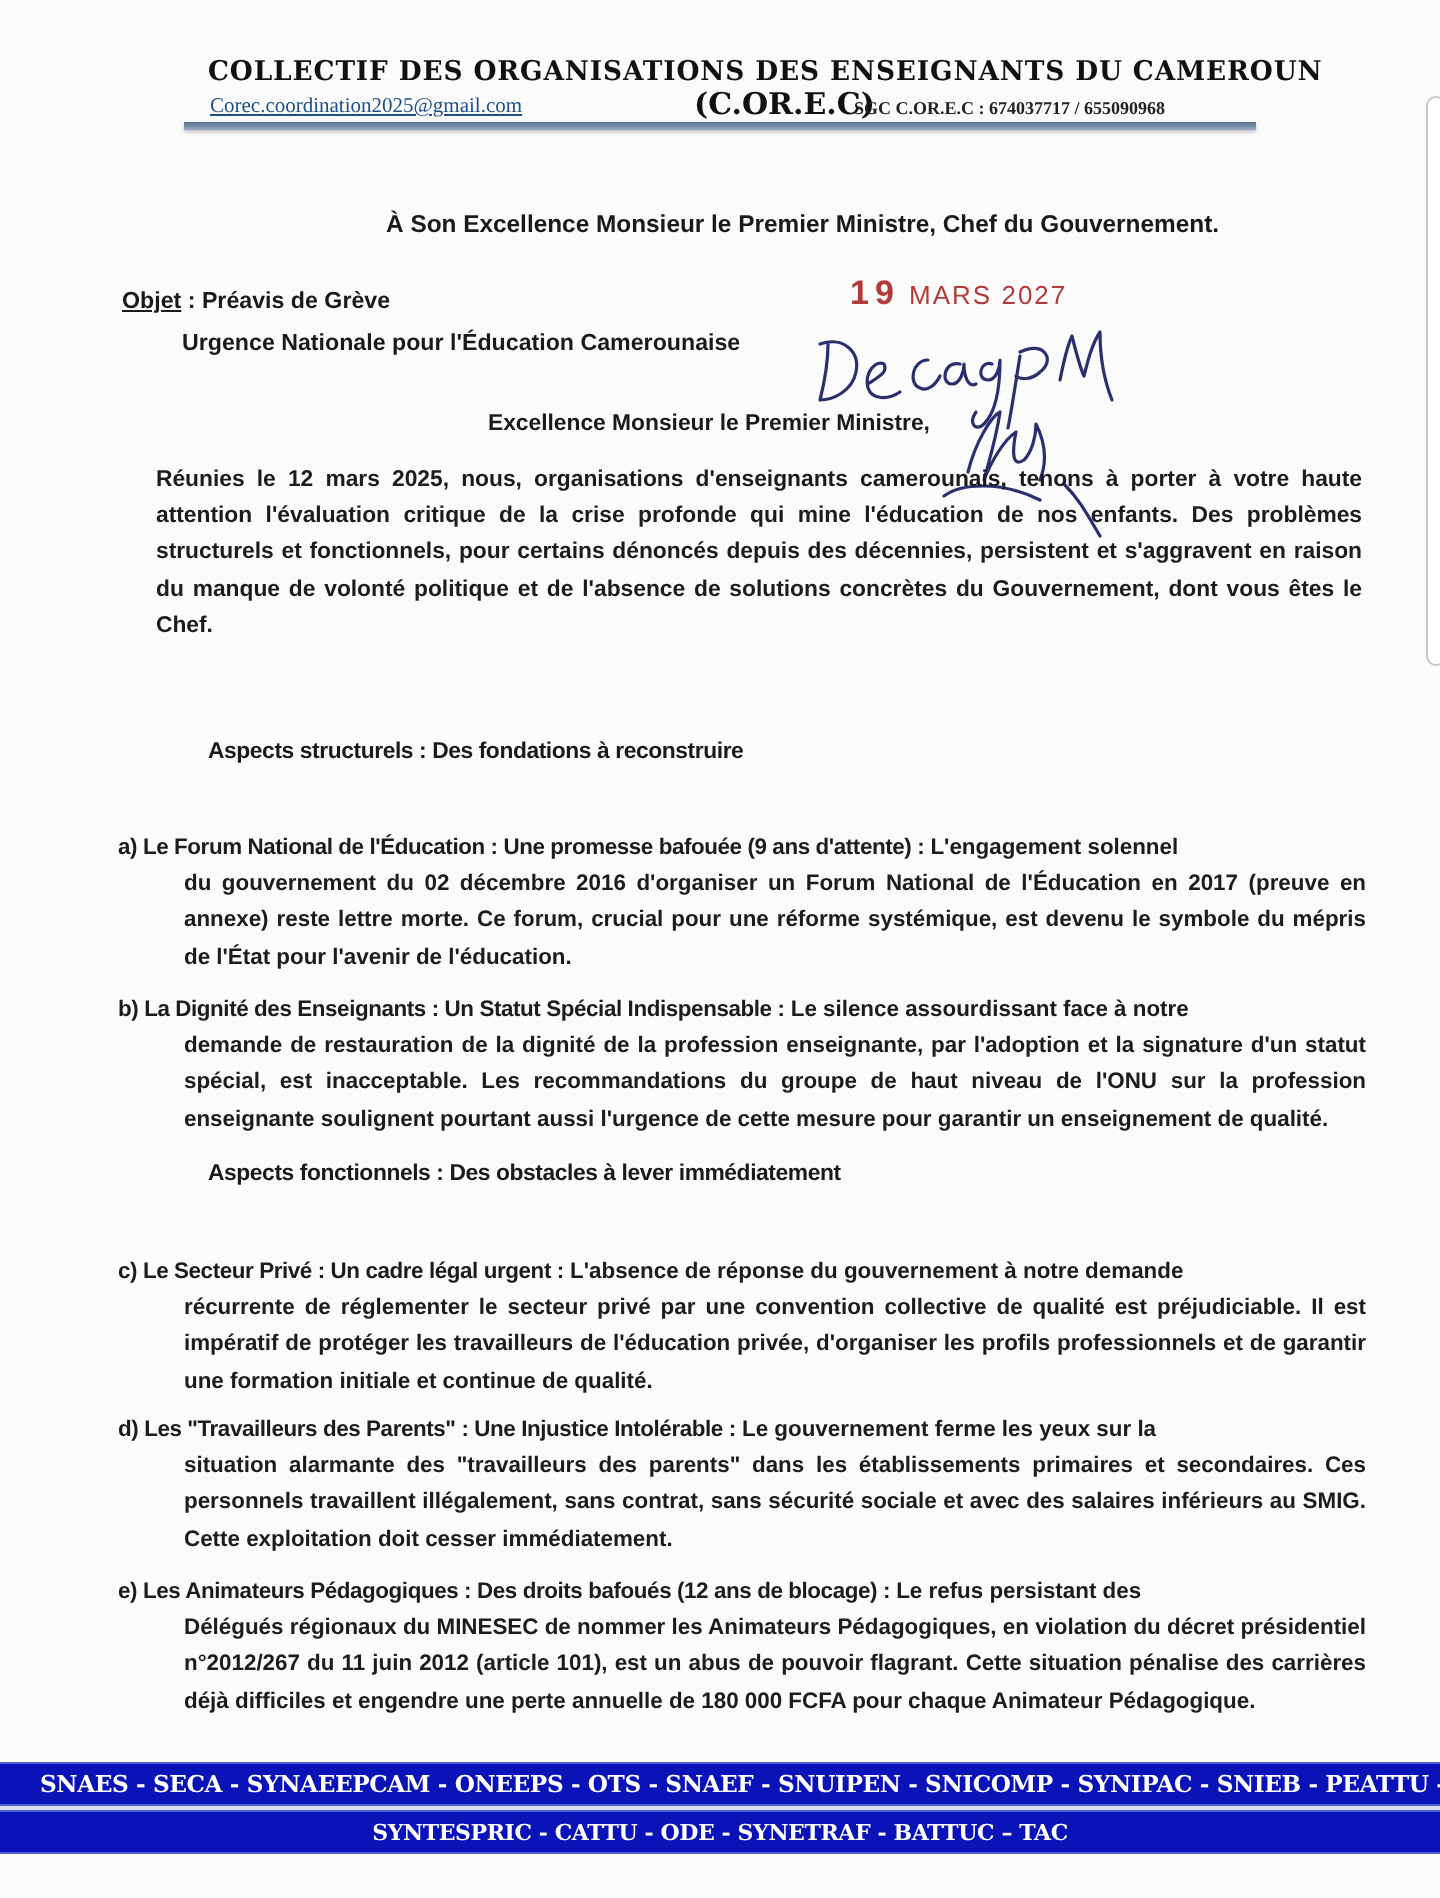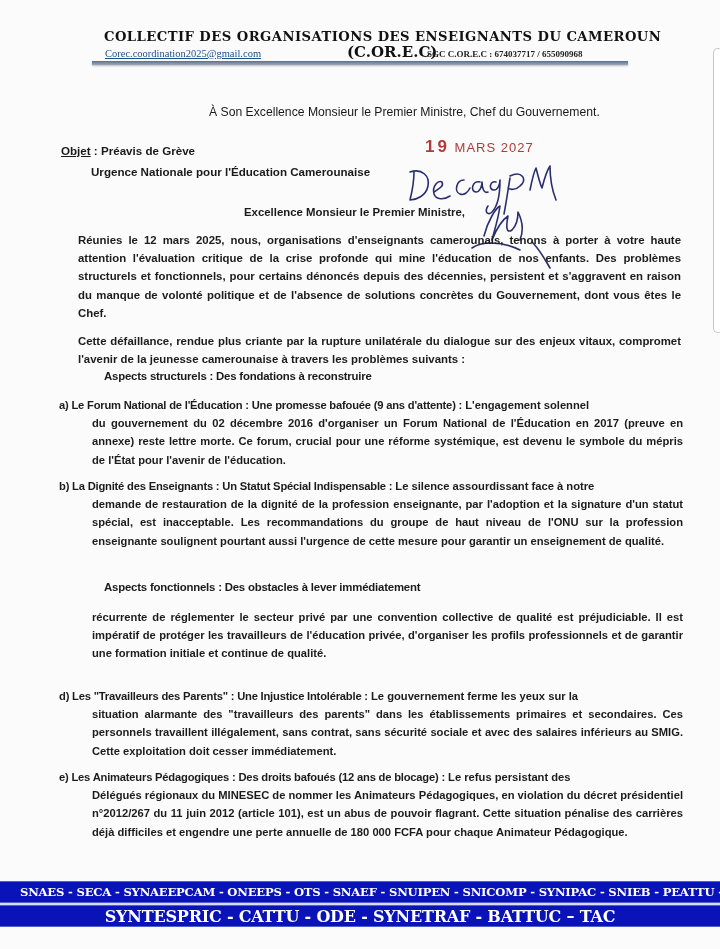--- a/index.html
+++ b/index.html
@@ -40,21 +40,21 @@
       font-family: "Liberation Serif", serif; font-size: 9px; font-weight: bold;
       color: #222; white-space: nowrap; padding-left: 24px;
     }
     .lh-rule {
       position: absolute; left: 92px; top: 61px; width: 536px; height: 4px;
       background: linear-gradient(#5a6f8a, #9aaac0);
       box-shadow: 0 1px 2px rgba(0,0,0,0.25);
     }
     .addressee {
       position: absolute; left: 193px; top: 105px;
-      font-size: 12.2px; font-weight: normal; white-space: nowrap; margin-left: 16px;
+      font-size: 12.2px; font-weight: bold; white-space: nowrap;
     }
     .objet-line {
       position: absolute; left: 61px; top: 144px; font-size: 11.6px; font-weight: bold;
       white-space: nowrap;
     }
     .objet-label { text-decoration: underline; }
     .objet-sub {
       position: absolute; left: 61px; top: 165px; font-size: 11.6px; font-weight: bold;
       white-space: nowrap;
       padding-left: 30px;
@@ -82,41 +82,41 @@
     .p1 { left: 78px; top: 217px; width: 603px; }
     .p2 { left: 78px; top: 318px; width: 603px; }
     .section-head {
       position: absolute; font-size: 11.4px; font-weight: bold; white-space: nowrap;
       letter-spacing: -0.2px;
       text-align: center;
     }
     .sh1 { left: 104px; top: 370px; }
     .sh2 { left: 104px; top: 581px; }
 
-    .item { position: absolute; left: 59px; width: 624px; font-size: 11.2px; line-height: 18.2px; font-weight: bold; color: #1c1c1c; }
+    .item { position: absolute; left: 59px; width: 624px; font-size: 11.2px; line-height: 18.2px; font-weight: bold; color: #1c1c1c; margin-top: 19px; }
     .item .first { display: block; white-space: nowrap; }
     .item .lead { letter-spacing: -0.2px; }
     .item .rest {
       display: block; margin-left: 33px; text-align: justify;
     }
     .ia { top: 396px; }
     .ib { top: 477px; }
     .ic { top: 608px; }
     .id { top: 687px; }
     .ie { top: 768px; }
 
     
     .band {
       position: absolute; left: 0; width: 720px; background: #0a13b8;
       color: #ffffff; font-family: "DejaVu Serif", serif; font-weight: 900;
       font-size: 12px; white-space: nowrap; text-align: center;
       border-top: 1px solid #5060d0; border-bottom: 1px solid #5060d0;
     }
     .band1 { top: 881px; height: 22px; line-height: 21px; text-align: left; padding-left: 20px; font-size: 11.6px; letter-spacing: -0.2px; }
-    .band2 { top: 905px; height: 22px; line-height: 21px; font-size: 16px; letter-spacing: -0.2px; }
+    .band2 { top: 905px; height: 22px; line-height: 21px; font-size: 11px; letter-spacing: -0.2px; }
     .band-gap { position: absolute; left: 0; top: 903px; width: 720px; height: 2px; background: #d8dcf0; }
   </style>
 </head>
 <body>
 
 <div class="page">
 
   <div class="edge-bar"></div>
 
   <div class="lh-title">COLLECTIF DES ORGANISATIONS DES ENSEIGNANTS DU CAMEROUN</div>
@@ -152,37 +152,37 @@
 
       <path d="M84 86 C88 70 96 58 100 56 C98 70 94 82 92 90 C96 80 102 70 108 66 C106 76 106 84 112 80 C116 76 118 68 118 62 C122 70 124 80 120 90"></path>
       <path d="M72 98 C80 92 100 90 120 100"></path>
       <path d="M132 92 C140 100 144 108 150 118"></path>
     </g>
   </svg>
 
   <div class="salutation">Excellence Monsieur le Premier Ministre,</div>
 
   <p class="para p1" style="text-indent:0; padding-top:0;">Réunies le 12 mars 2025, nous, organisations d'enseignants camerounais, tenons à porter à votre haute attention l'évaluation critique de la crise profonde qui mine l'éducation de nos enfants. Des problèmes structurels et fonctionnels, pour certains dénoncés depuis des décennies, persistent et s'aggravent en raison du manque de volonté politique et de l'absence de solutions concrètes du Gouvernement, dont vous êtes le Chef.</p>
-  <p class="para p2">Cette défaillance, rendue plus criante par la rupture unilatérale du dialogue sur des enjeux vitaux, compromet l'avenir de la jeunesse camerounaise à travers les problèmes suivants :</p>
 
   <div class="section-head sh1">Aspects structurels : Des fondations à reconstruire</div>
 
   <div class="item ia">
     <span class="first"><span class="lead">a) Le Forum National de l'Éducation : Une promesse bafouée (9 ans d'attente) :</span><span style="font-weight:normal;font-weight:bold;"> L'engagement solennel</span></span>
     <span class="rest">du gouvernement du 02 décembre 2016 d'organiser un Forum National de l'Éducation en 2017 (preuve en annexe) reste lettre morte. Ce forum, crucial pour une réforme systémique, est devenu le symbole du mépris de l'État pour l'avenir de l'éducation.</span>
   </div>
 
   <div class="item ib">
     <span class="first"><span class="lead">b) La Dignité des Enseignants : Un Statut Spécial Indispensable :</span><span> Le silence assourdissant face à notre</span></span>
     <span class="rest">demande de restauration de la dignité de la profession enseignante, par l'adoption et la signature d'un statut spécial, est inacceptable. Les recommandations du groupe de haut niveau de l'ONU sur la profession enseignante soulignent pourtant aussi l'urgence de cette mesure pour garantir un enseignement de qualité.</span>
   </div>
 
   <div class="section-head sh2">Aspects fonctionnels : Des obstacles à lever immédiatement</div>
 
   <div class="item ic">
+    <span class="first"><span class="lead">c) Le Secteur Privé : Un cadre légal urgent :</span><span> L'absence de réponse du gouvernement à notre demande</span></span>
     <span class="rest">récurrente de réglementer le secteur privé par une convention collective de qualité est préjudiciable. Il est impératif de protéger les travailleurs de l'éducation privée, d'organiser les profils professionnels et de garantir une formation initiale et continue de qualité.</span>
   </div>
 
   <div class="item id">
     <span class="first"><span class="lead">d) Les "Travailleurs des Parents" : Une Injustice Intolérable :</span><span> Le gouvernement ferme les yeux sur la</span></span>
     <span class="rest">situation alarmante des "travailleurs des parents" dans les établissements primaires et secondaires. Ces personnels travaillent illégalement, sans contrat, sans sécurité sociale et avec des salaires inférieurs au SMIG. Cette exploitation doit cesser immédiatement.</span>
   </div>
 
   <div class="item ie">
     <span class="first"><span class="lead">e) Les Animateurs Pédagogiques : Des droits bafoués (12 ans de blocage) :</span><span> Le refus persistant des</span></span>

